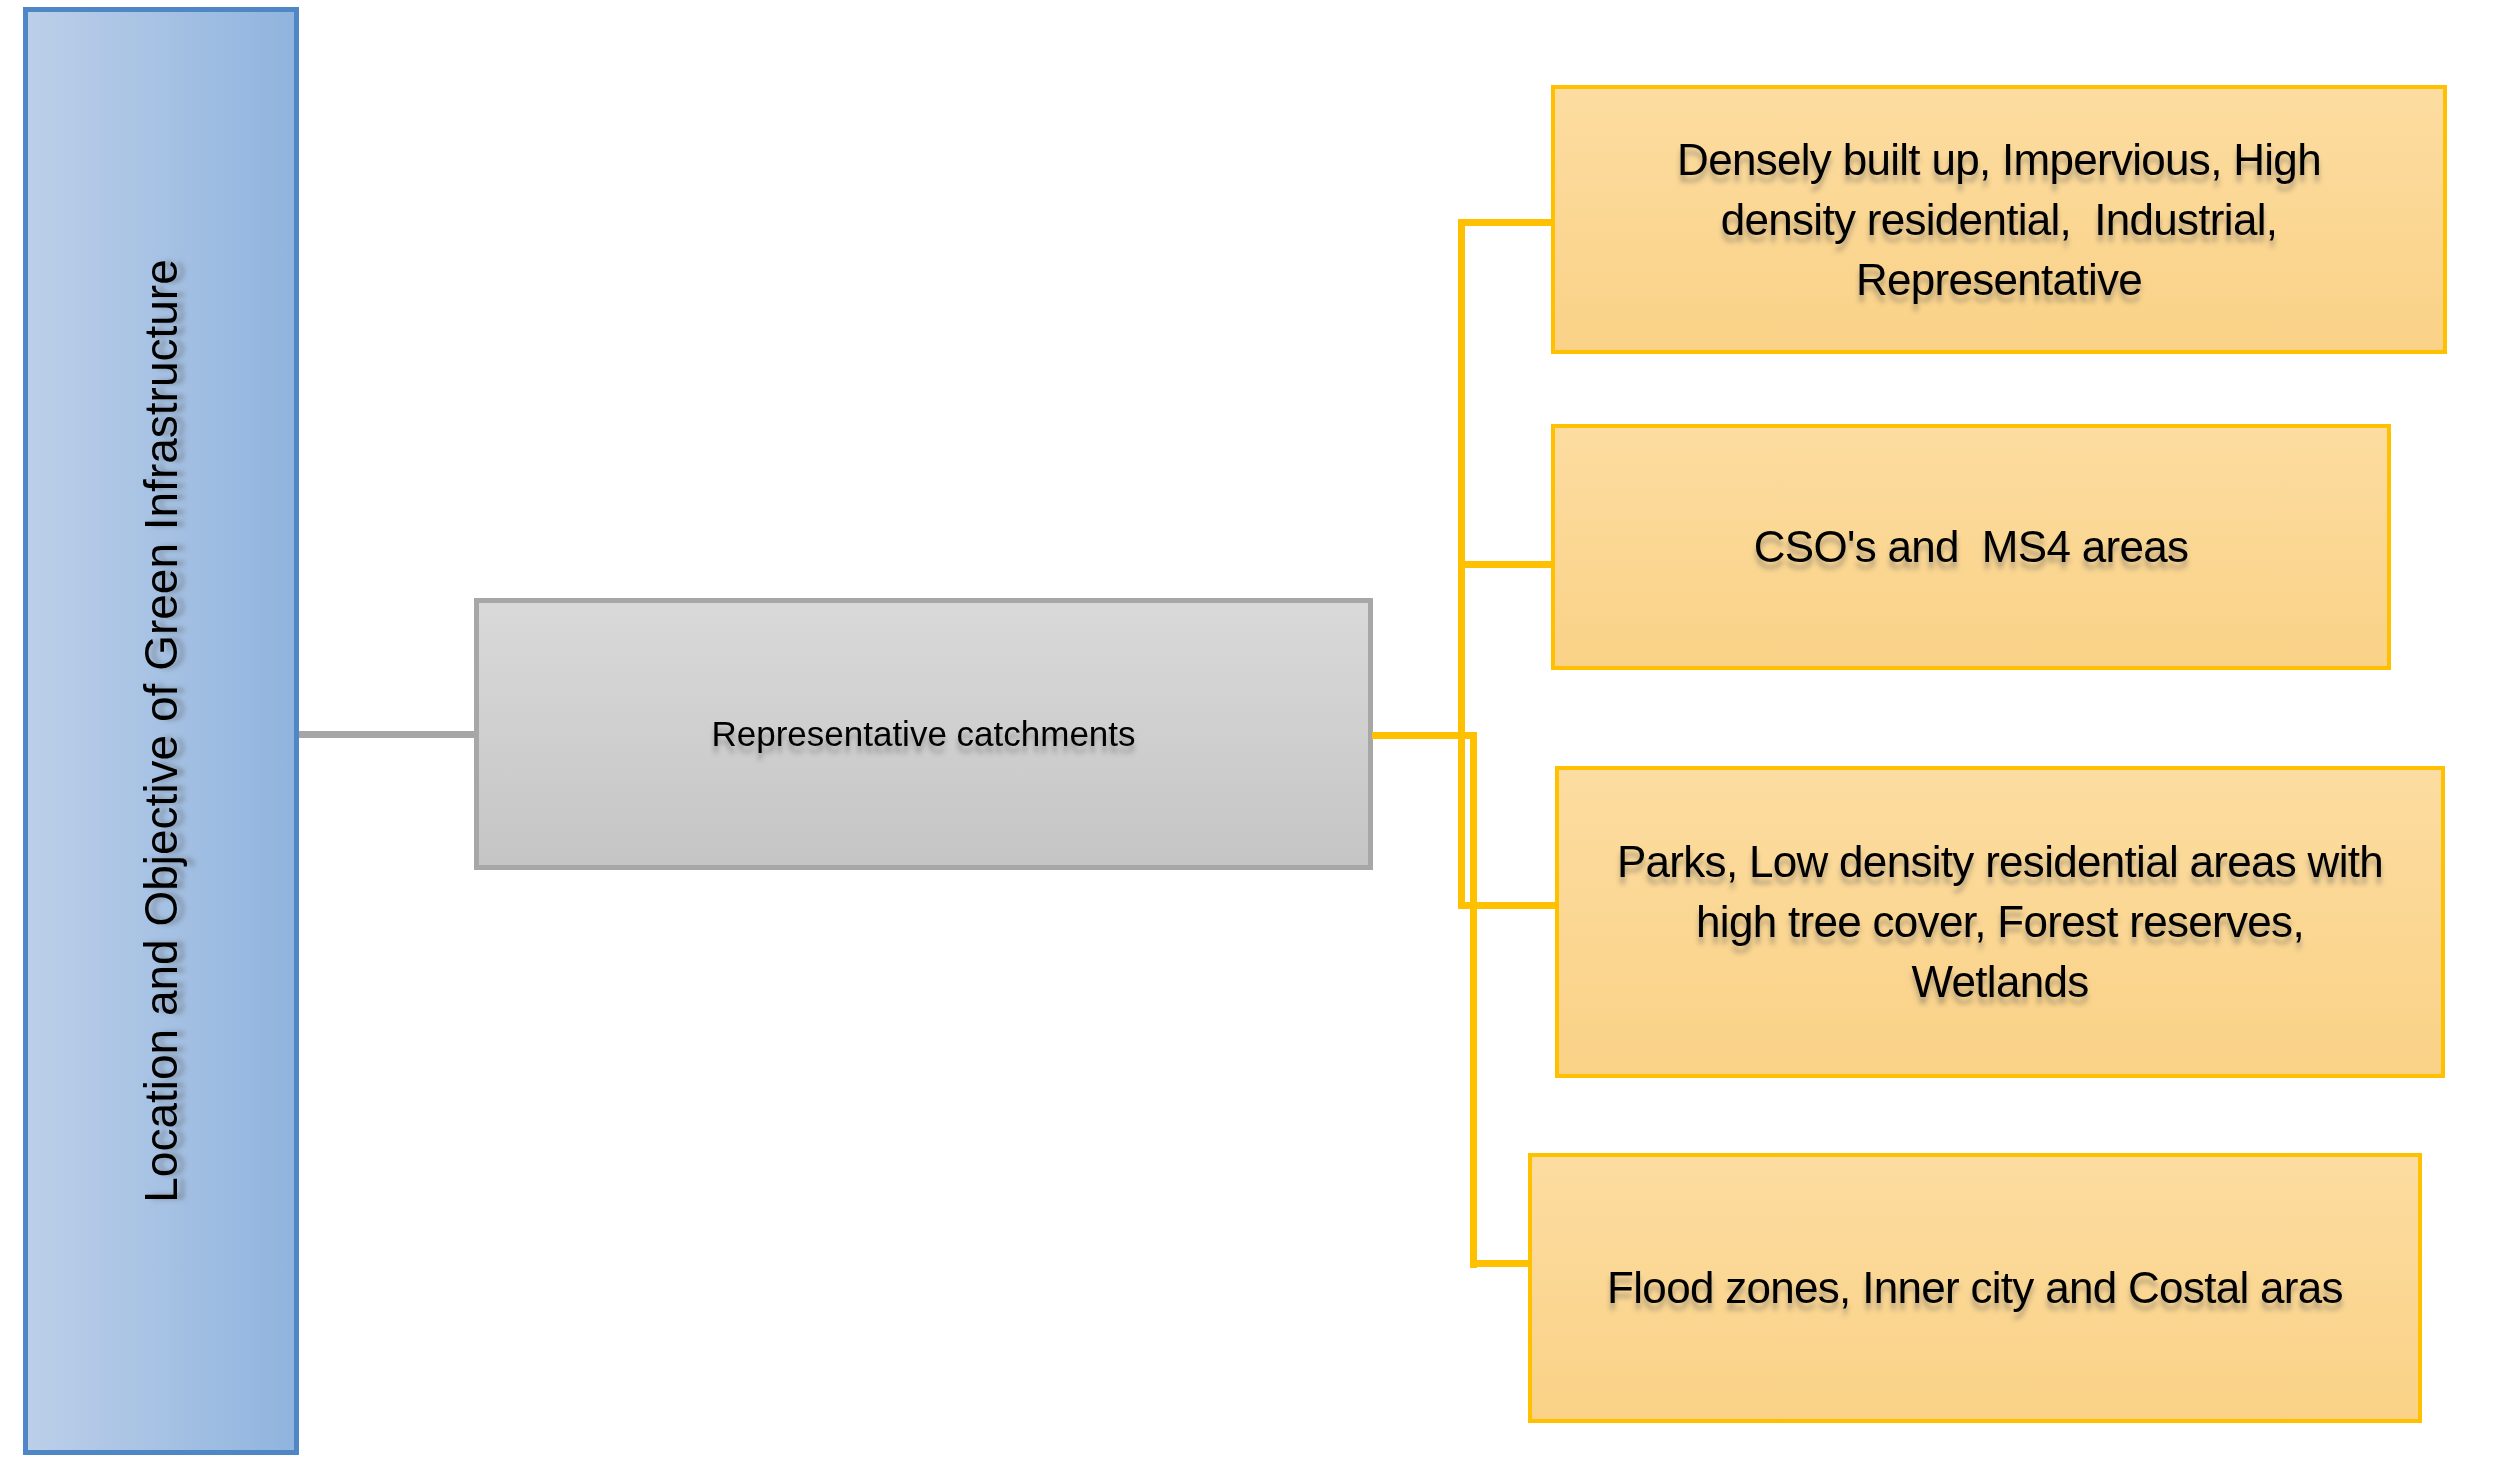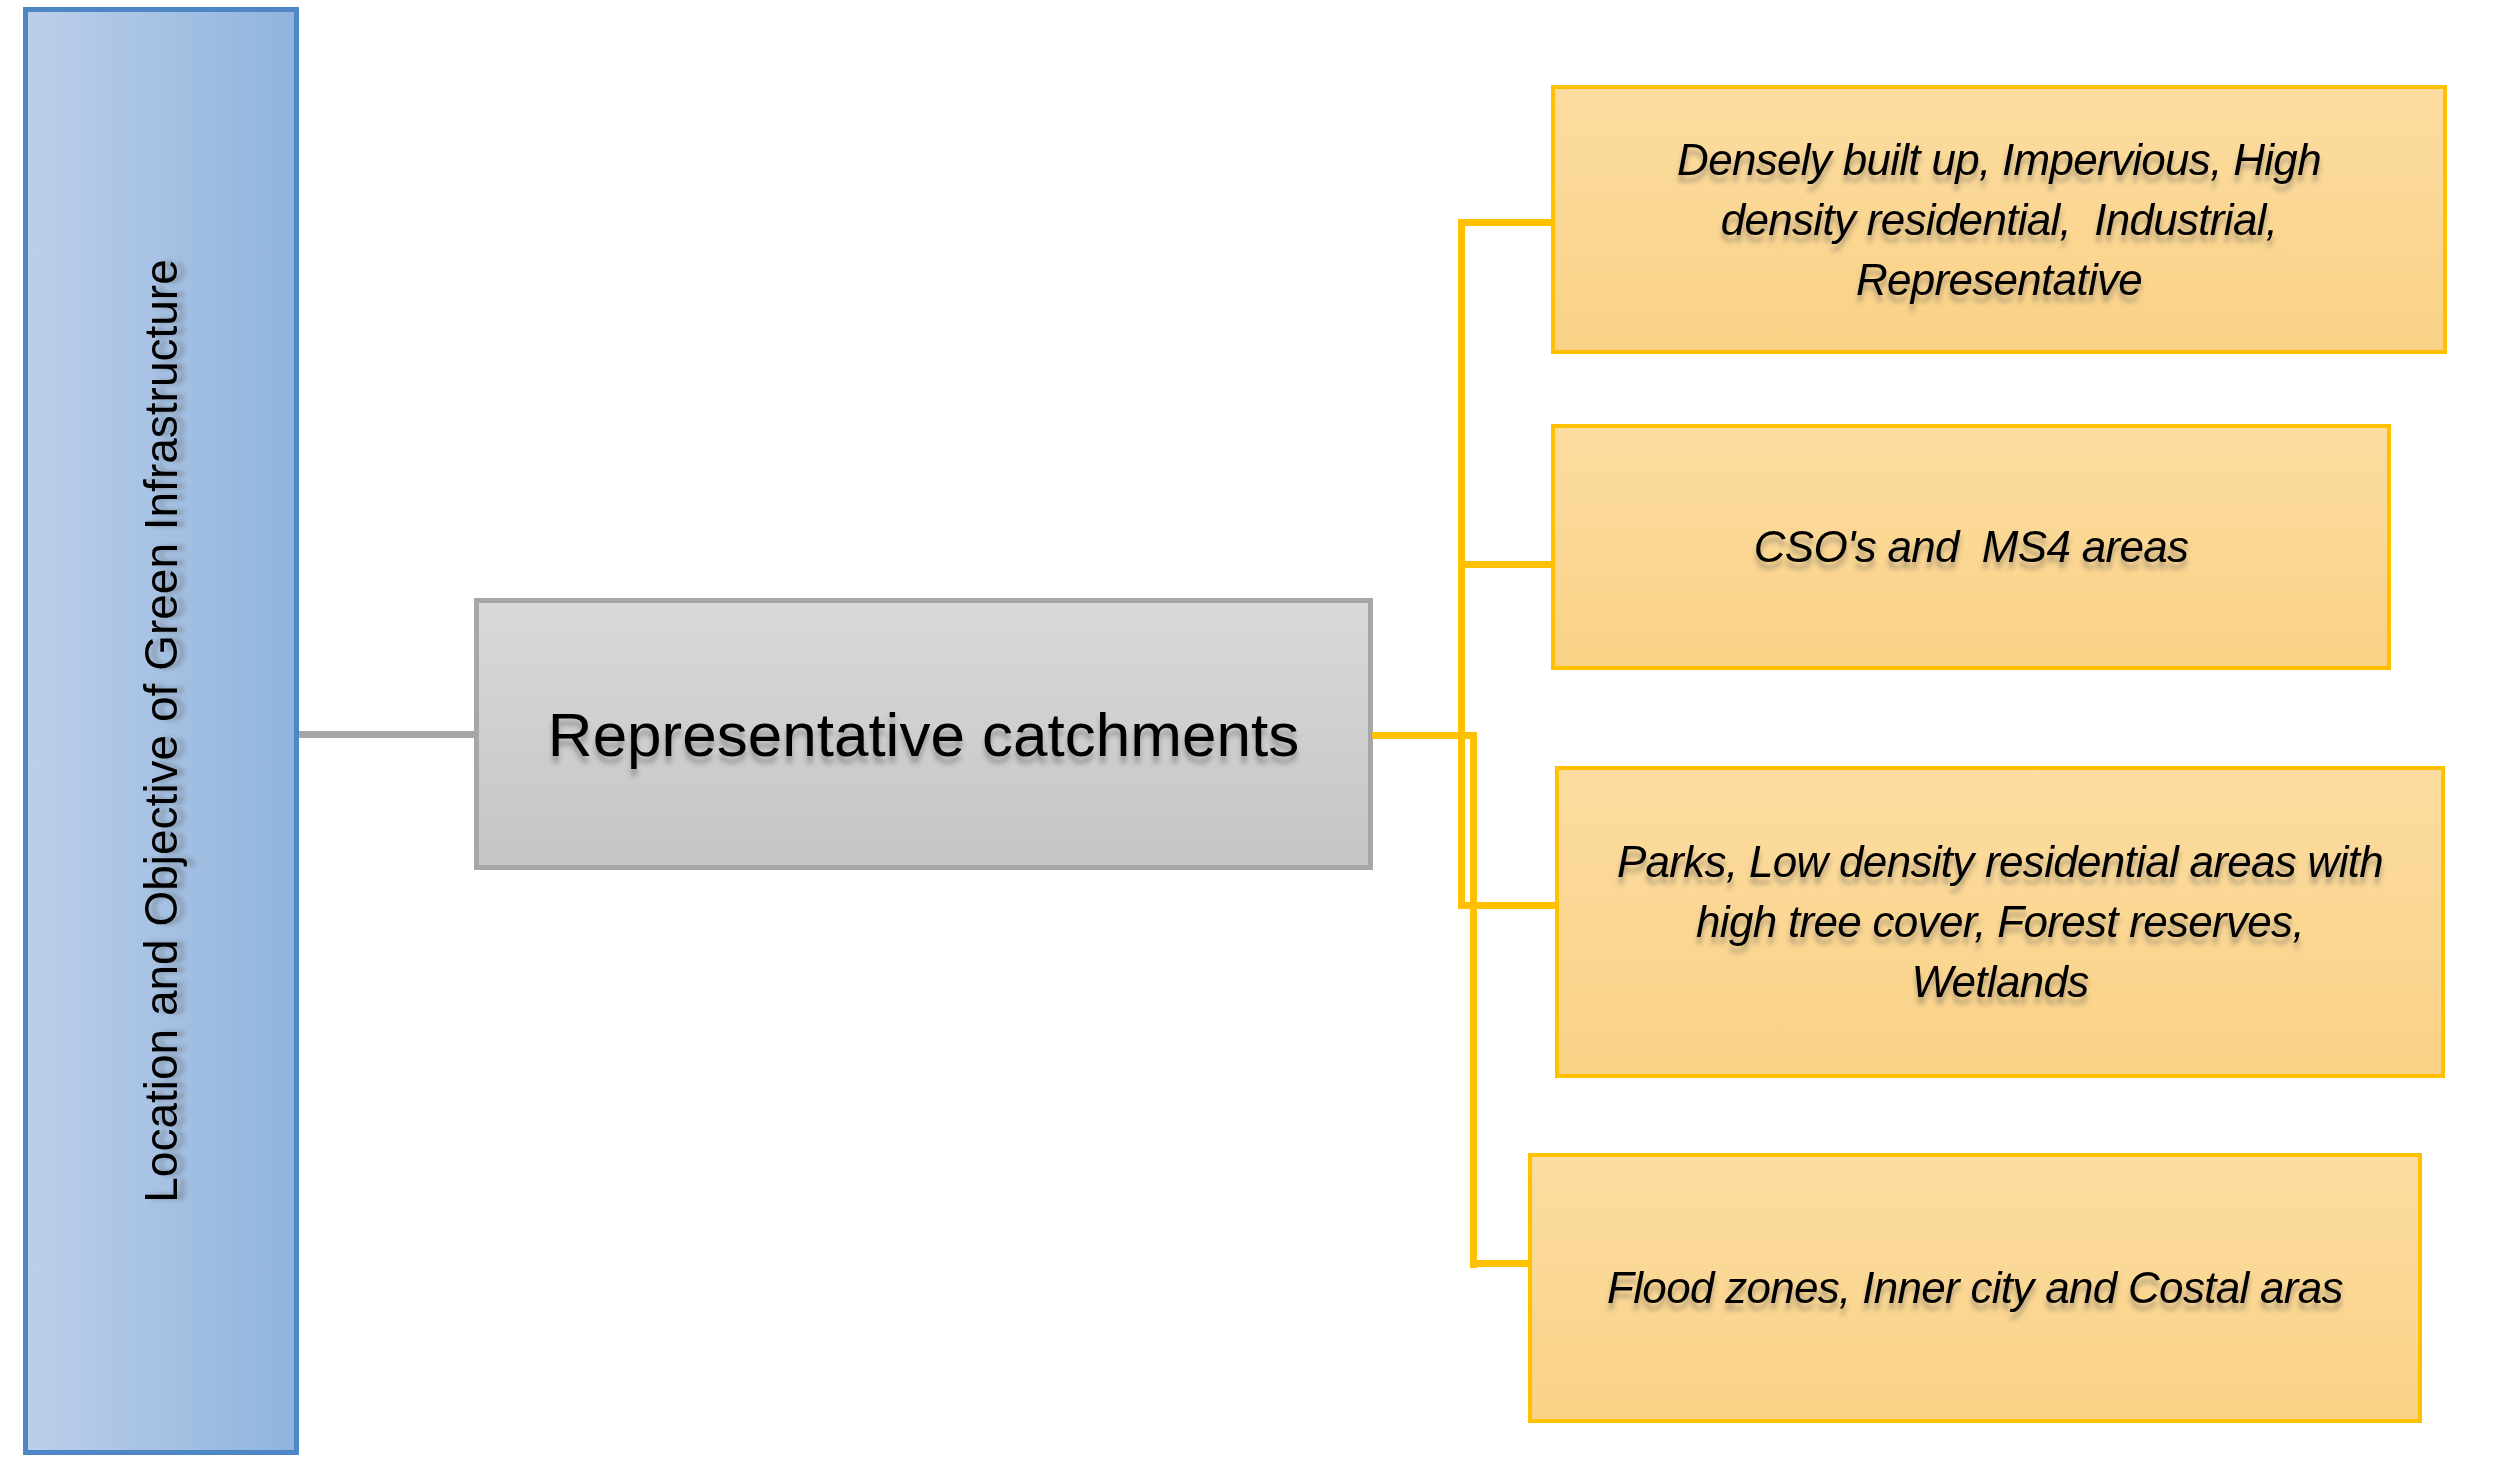--- a/index.html
+++ b/index.html
@@ -30,31 +30,31 @@
     transform:rotate(-90deg);
     white-space:nowrap;
     font-size:46px;
     letter-spacing:0px;
   }
   
   .gray-box{
     left:474px;top:598px;width:899px;height:272px;
     border:5px solid var(--gray-border,#a7a7a7);
     background:linear-gradient(var(--gray-fill-start,#d9d9d9),var(--gray-fill-end,#c5c5c5));
-    font-size:62px;
+    font-size:35px;
   }
   
   .leaf{
     border:4.3px solid var(--orange-border,#ffc000);
     background:linear-gradient(180deg,var(--orange-fill-start,#fcdca0),var(--orange-fill-end,#fad287));
     font-size:44px;
     letter-spacing:-0.7px;
   }
   .leaf .label{line-height:60px;white-space:pre;}
-  .leaf .line{white-space:pre;font-style:italic;}
+  .leaf .line{white-space:pre;}
   .leaf-1{left:1551px;top:85px;width:896px;height:269px;}
   .leaf-2{left:1551px;top:424px;width:840px;height:246px;}
   .leaf-3{left:1555px;top:741px;width:890px;height:312px;margin-top:25px;}
   .leaf-4{left:1528px;top:1153px;width:894px;height:270px;}
   
   .connector{position:absolute;}
   .c-gray{background:var(--connector-gray,#a6a6a6);}
   .c-yellow{background:var(--connector-yellow,#ffc000);}
   .c-root-center{left:299px;top:731px;width:177px;height:7.1px;}
   .c-center-out {left:1372px;top:732px;width:105px;height:7.1px;}

